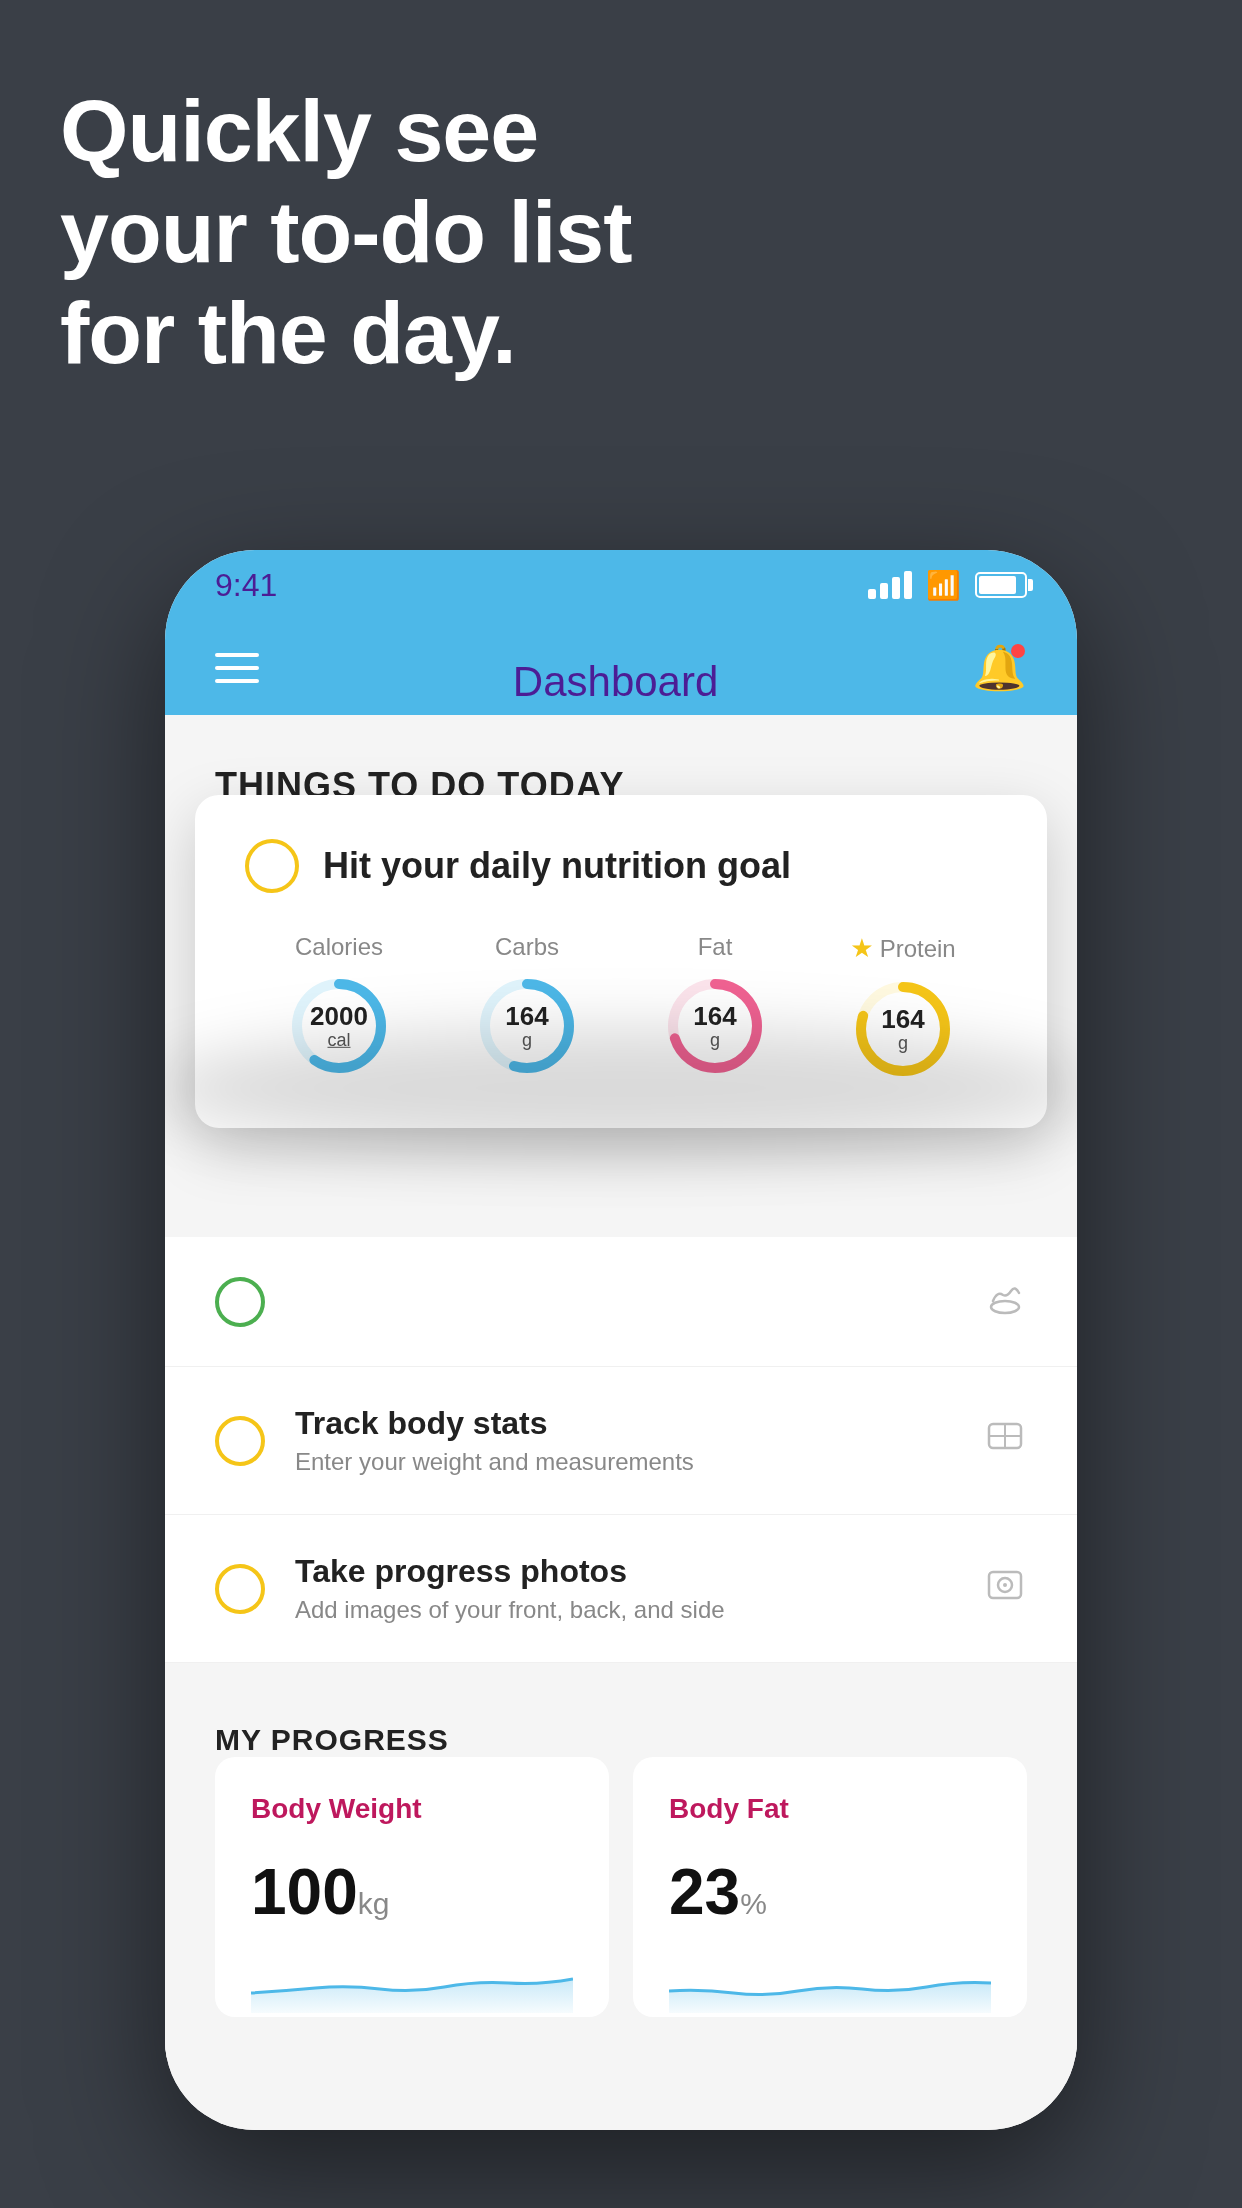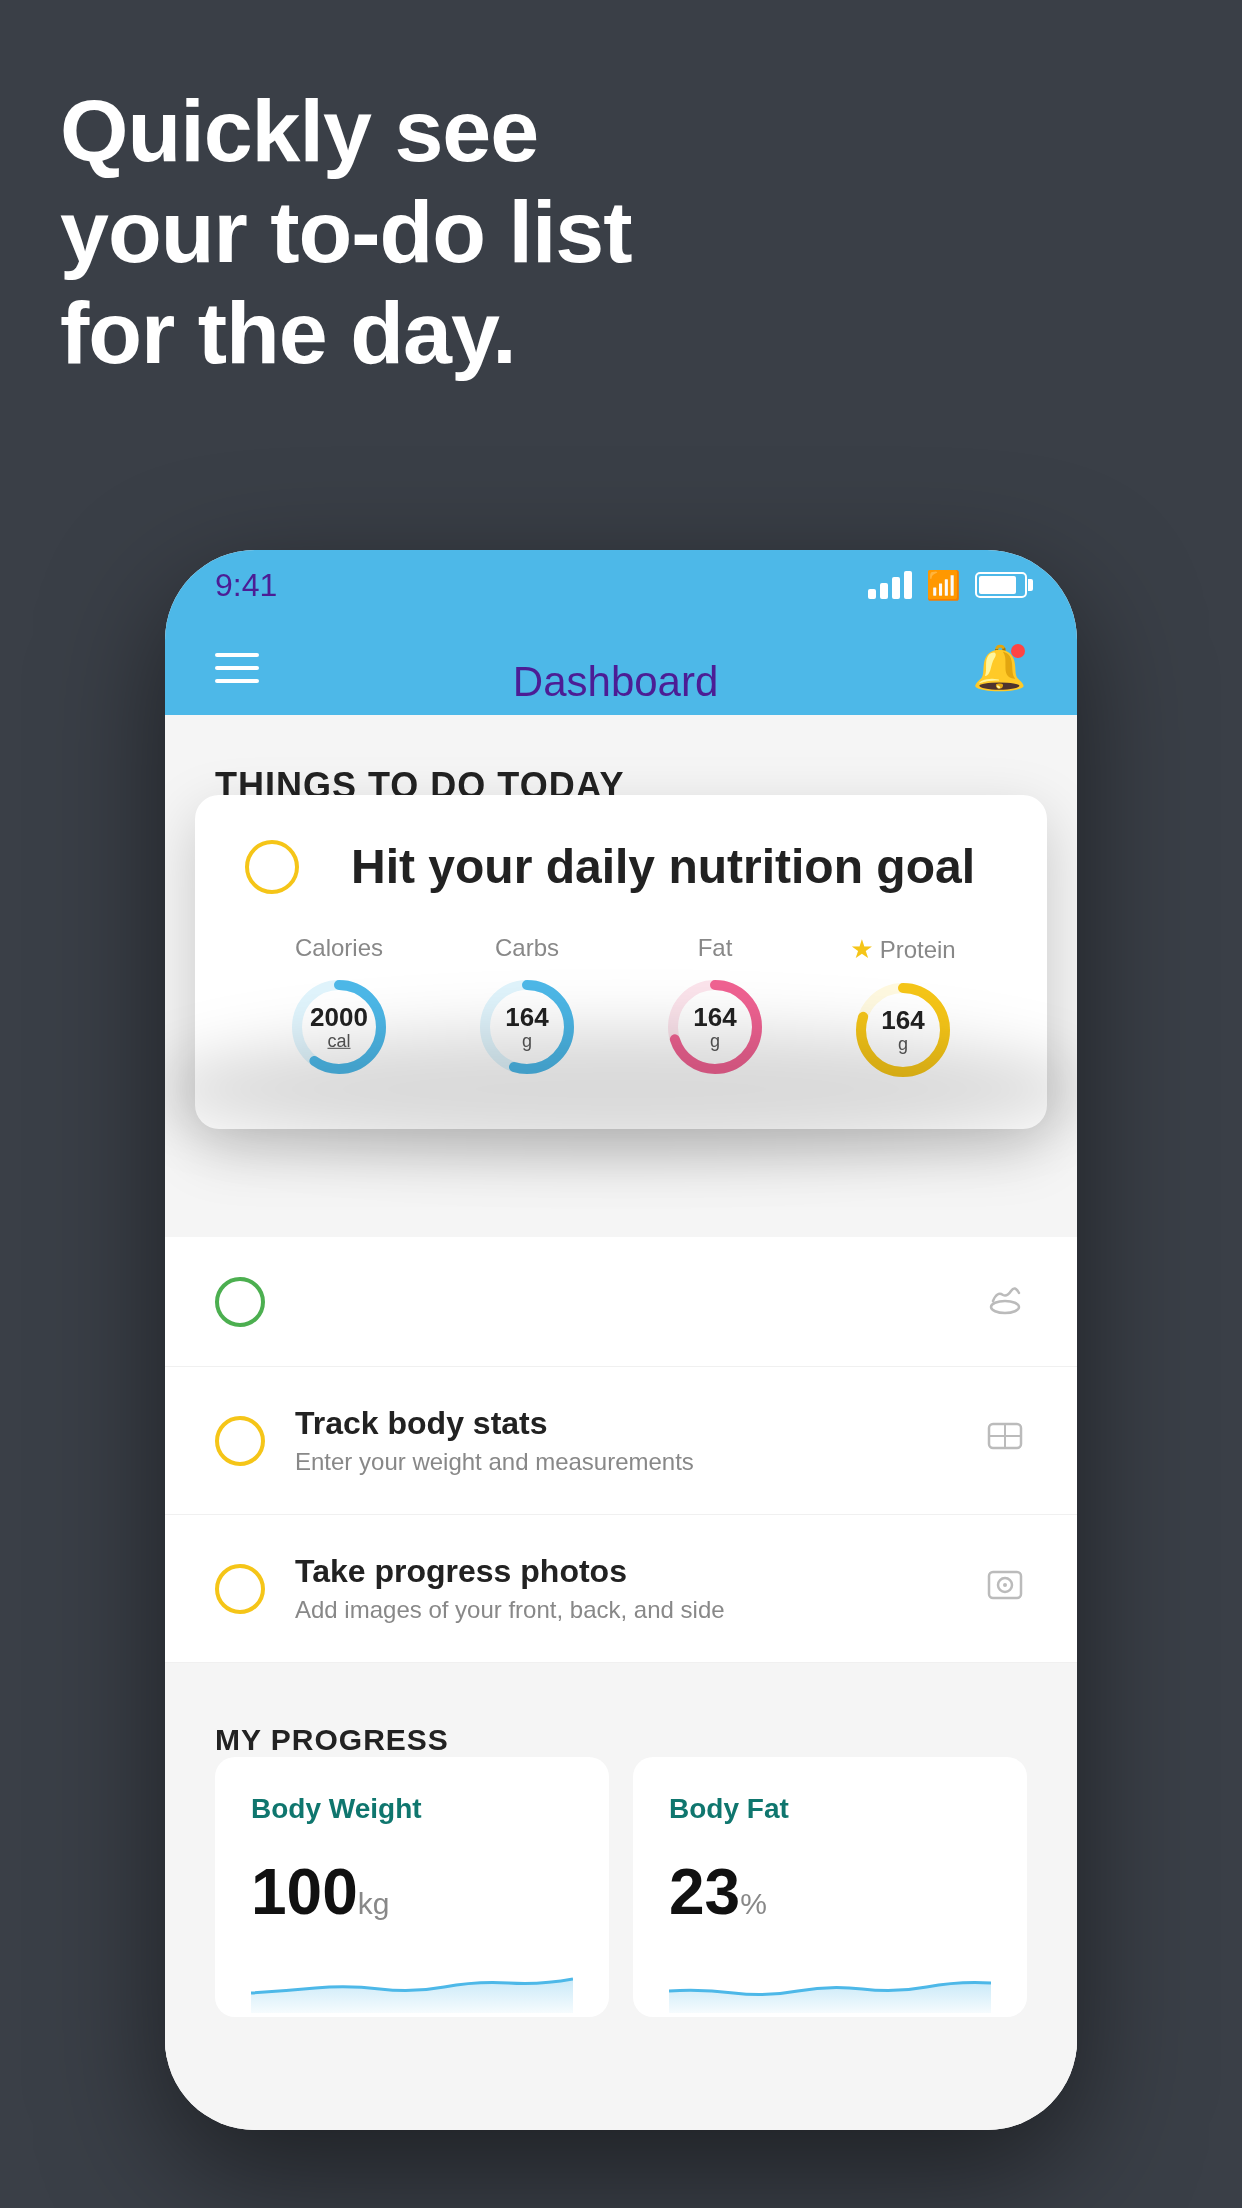--- a/index.html
+++ b/index.html
@@ -182,24 +182,23 @@
     }
     .circle-check {
       width: 54px;
       height: 54px;
       border-radius: 50%;
       border: 4px solid #f5c518;
       background: transparent;
       flex-shrink: 0;
     }
     .card-title {
-      font-size: 48px;
+      font-size: 36px;
       font-weight: 600;
       color: #222;
-      margin-left: 28px;
     }
     .nutrition-row {
       display: flex;
       justify-content: space-around;
       align-items: flex-start;
     }
     .nutrition-item {
       display: flex;
       flex-direction: column;
       align-items: center;
@@ -307,21 +306,21 @@
     .progress-card {
       flex: 1;
       background: #ffffff;
       border-radius: 20px;
       padding: 36px 36px 0;
       overflow: hidden;
     }
     .progress-card-title {
       font-size: 28px;
       font-weight: 600;
-      color: #0f766e;
+      color: #be185d;
       margin-bottom: 30px;
     }
     .progress-value-row {
       display: flex;
       align-items: baseline;
       margin-bottom: 24px;
     }
     .progress-value {
       font-size: 64px;
       font-weight: 700;

